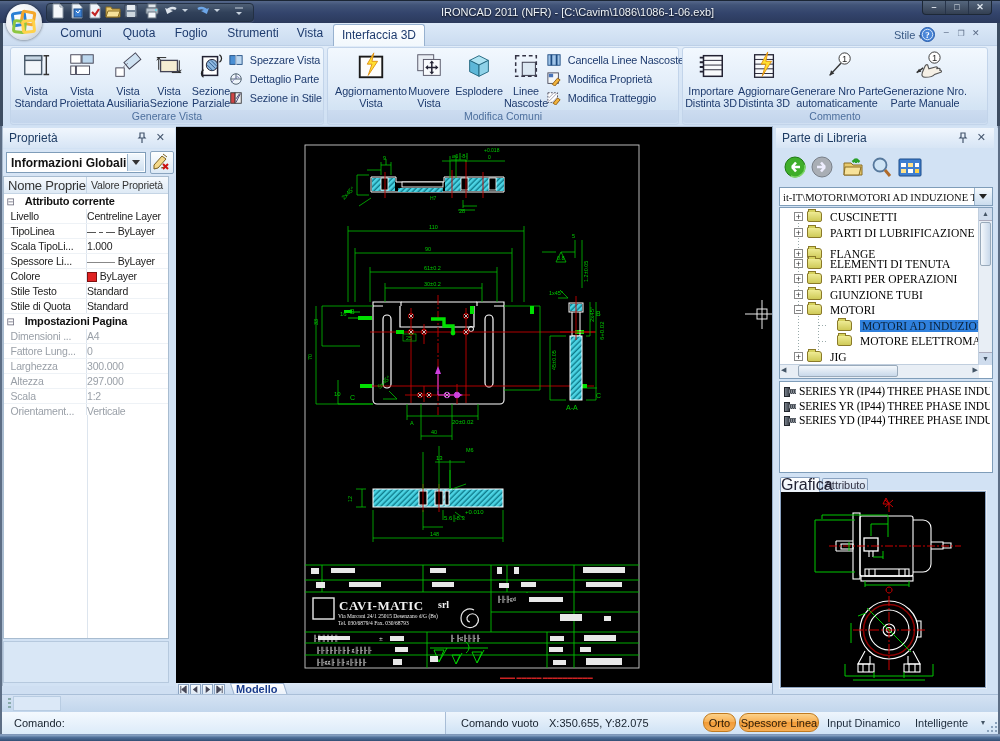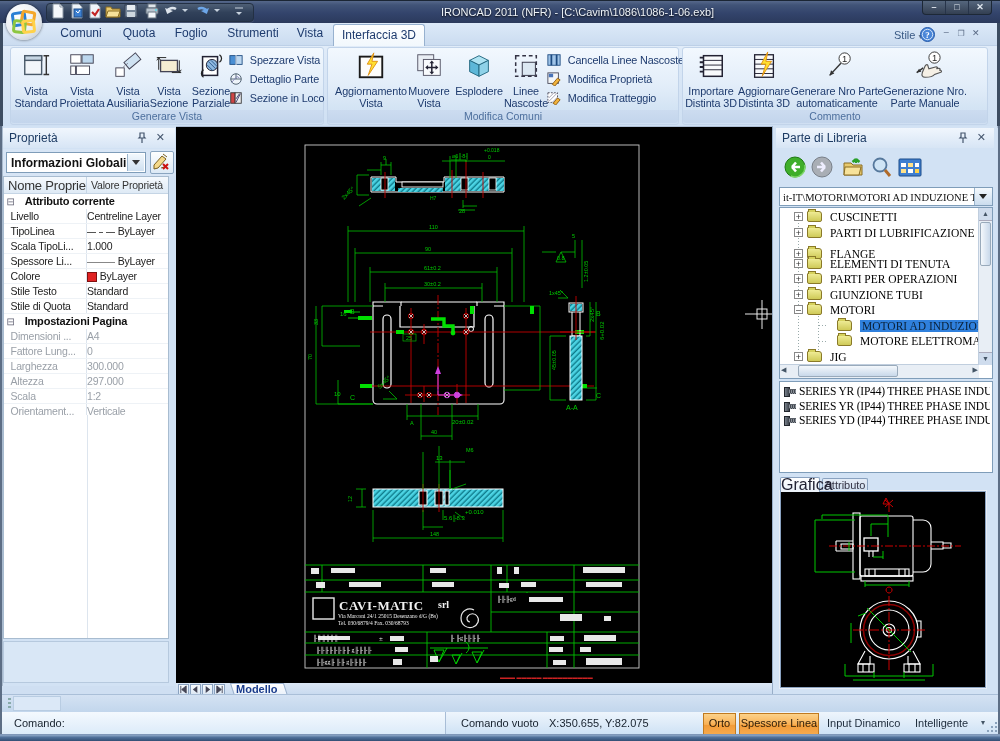--- a/index.html
+++ b/index.html
@@ -207,21 +207,21 @@
           <path d="M2 8h12M8 2v6" stroke="#456"></path>
           <path d="M3 12l6-7 3 2" fill="none" stroke="#88b"></path>
         </svg>
   <span>Dettaglio Parte</span></div>
  <div class="smallbtn" style="left:218px;top:43px;">
   <svg width="14" height="14" viewBox="0 0 16 16">
           <rect x="2" y="2" width="5" height="12" fill="#d04545" stroke="#333"></rect>
           <rect x="7" y="2" width="7" height="12" fill="#eee" stroke="#333"></rect>
           <path d="M8 13l5-10M8 9l4-6" stroke="#336"></path>
         </svg>
-  <span>Sezione in Loco</span></div>
+  <span>Sezione in Stile</span></div>
  <div class="grplabel">Generare Vista</div>
 </div>
 <div class="grp" style="left:327px;width:352px;">
  <div class="bigbtn" style="left:2px;width:82px;">
         <div class="ic">
   <svg width="30" height="30" viewBox="0 0 32 32">
             <rect x="4" y="6" width="24" height="22" fill="#fdfdfb" stroke="#1a1a1a" stroke-width="2"></rect>
             <path d="M19 2l-7 12h5l-4 12 10-15h-6z" fill="#ffdf30" stroke="#e09010" stroke-width="1"></path>
           </svg>
   </div>
@@ -854,19 +854,19 @@
  <span style="position:absolute;left:981px;top:6px;font-size:8px;color:#456;">▾</span>
  <div class="abs" style="right:3px;bottom:2px;width:11px;height:11px;background:
   radial-gradient(circle at 2px 10px,#8aa2bc 1.2px,transparent 1.5px),
   radial-gradient(circle at 6px 10px,#8aa2bc 1.2px,transparent 1.5px),
   radial-gradient(circle at 10px 10px,#8aa2bc 1.2px,transparent 1.5px),
   radial-gradient(circle at 6px 6px,#8aa2bc 1.2px,transparent 1.5px),
   radial-gradient(circle at 10px 6px,#8aa2bc 1.2px,transparent 1.5px),
   radial-gradient(circle at 10px 2px,#8aa2bc 1.2px,transparent 1.5px);"></div>
 </div>
 <style>
- .obtn{position:absolute;top:1px;height:25px;background:linear-gradient(180deg,#fcd28a 0%,#f8b055 45%,#f29c38 50%,#f7ae54 100%);
-  border:1px solid #c07a20;border-radius:0;font-size:11px;color:#2a1a06;text-align:center;line-height:18px;}
+ .obtn{position:absolute;top:1px;height:19px;background:linear-gradient(180deg,#fcd28a 0%,#f8b055 45%,#f29c38 50%,#f7ae54 100%);
+  border:1px solid #c07a20;border-radius:9px;font-size:11px;color:#2a1a06;text-align:center;line-height:18px;}
 </style>
 <div class="abs" style="left:0;top:126px;width:2px;height:608px;background:#5d6e85;"></div>
 <div class="abs" style="left:998px;top:126px;width:2px;height:608px;background:#5d6e85;"></div>
 <div class="abs" style="left:0;top:734px;width:1000px;height:7px;background:linear-gradient(180deg,#8fa9c9 0%,#51719a 40%,#324e74 100%);border-top:1px solid #7f97b8;"></div>
 </div>
 
 </body></html>

